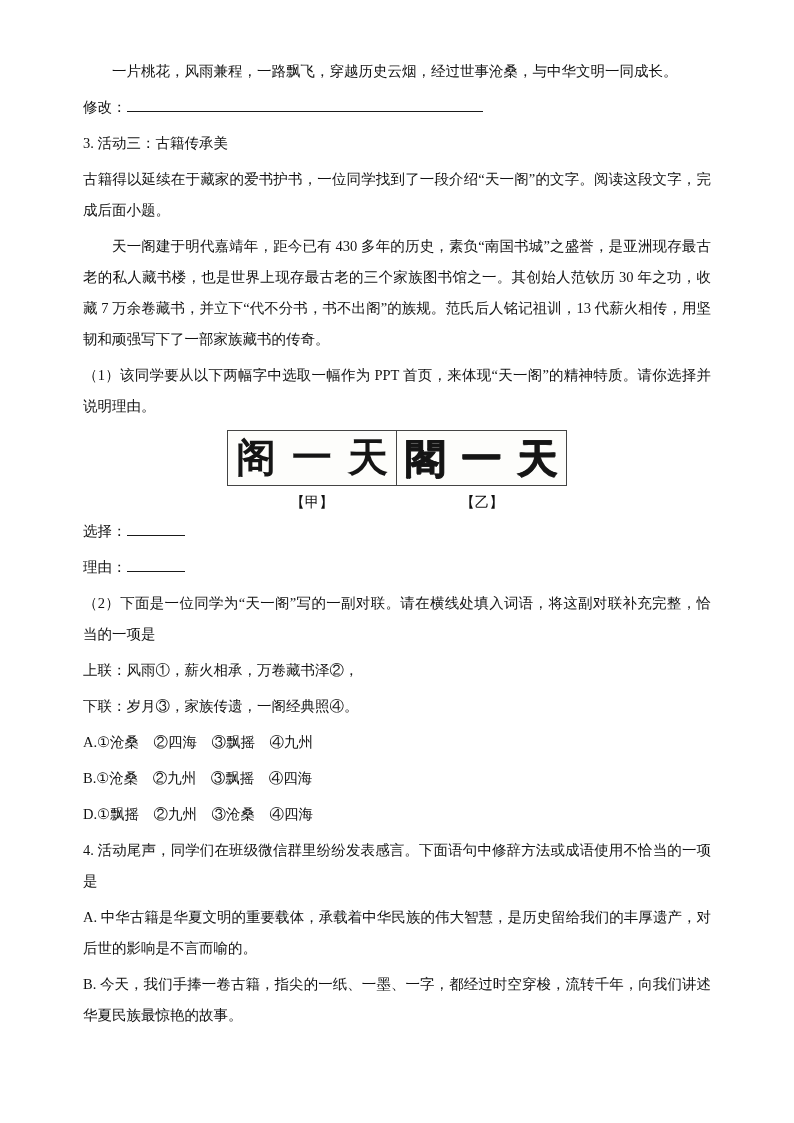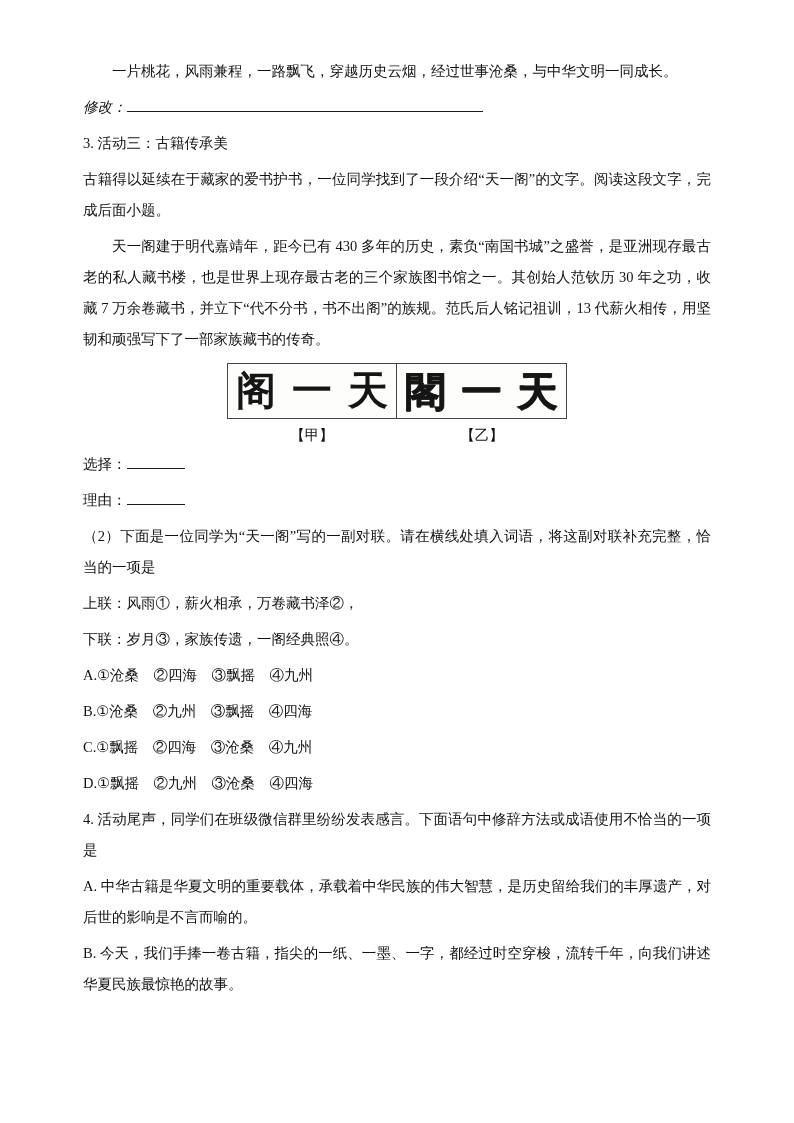--- a/index.html
+++ b/index.html
@@ -71,39 +71,40 @@
     display: flex;
     width: 340px;
     margin-top: 4px;
   }
   .calli-labels span {
     width: 170px;
     text-align: center;
     font-size: 14.5px;
     line-height: 24px;
   }
-  .mb-extra { margin-bottom: 10px; font-style: italic; }
+  .mb-extra { margin-bottom: 10px; }
 </style>
 </head>
 <body>
 
 <div class="page">
 
   <p class="line indent">一片桃花，风雨兼程，一路飘飞，穿越历史云烟，经过世事沧桑，与中华文明一同成长。</p>
 
 
 
   <p class="line mb-extra"><span>修改：</span><span class="blank blank-lg"></span></p>
 
   <p class="line">3. 活动三：古籍传承美</p>
 
   <p class="line">古籍得以延续在于藏家的爱书护书，一位同学找到了一段介绍“天一阁”的文字。阅读这段文字，完成后面小题。</p>
 
   <p class="line indent">天一阁建于明代嘉靖年，距今已有 430 多年的历史，素负“南国书城”之盛誉，是亚洲现存最古老的私人藏书楼，也是世界上现存最古老的三个家族图书馆之一。其创始人范钦历 30 年之功，收藏 7 万余卷藏书，并立下“代不分书，书不出阁”的族规。范氏后人铭记祖训，13 代薪火相传，用坚韧和顽强写下了一部家族藏书的传奇。</p>
 
+  <p class="line">（1）该同学要从以下两幅字中选取一幅作为 PPT 首页，来体现“天一阁”的精神特质。请你选择并说明理由。</p>
 
   <div class="calli-wrap">
     <div class="calli-box">
       <div class="calli-panel jia">阁一天</div>
       <div class="calli-panel yi">閣一天</div>
     </div>
     <div class="calli-labels">
       <span>【甲】</span>
       <span>【乙】</span>
     </div>
@@ -114,21 +115,20 @@
   <p class="line"><span>理由：</span><span class="blank blank-sm"></span></p>
 
   <p class="line">（2）下面是一位同学为“天一阁”写的一副对联。请在横线处填入词语，将这副对联补充完整，恰当的一项是</p>
 
   <p class="line">上联：风雨①，薪火相承，万卷藏书泽②，</p>
 
   <p class="line">下联：岁月③，家族传遗，一阁经典照④。</p>
 
   <p class="line">A.①沧桑　②四海　③飘摇　④九州</p>
   <p class="line">B.①沧桑　②九州　③飘摇　④四海</p>
-  <p class="line">C.①飘摇　②四海　③沧桑　④九州</p>
   <p class="line">D.①飘摇　②九州　③沧桑　④四海</p>
 
   <p class="line">4. 活动尾声，同学们在班级微信群里纷纷发表感言。下面语句中修辞方法或成语使用不恰当的一项是</p>
 
   <p class="line">A. 中华古籍是华夏文明的重要载体，承载着中华民族的伟大智慧，是历史留给我们的丰厚遗产，对后世的影响是不言而喻的。</p>
 
   <p class="line">B. 今天，我们手捧一卷古籍，指尖的一纸、一墨、一字，都经过时空穿梭，流转千年，向我们讲述华夏民族最惊艳的故事。</p>
 
 </div>
 

